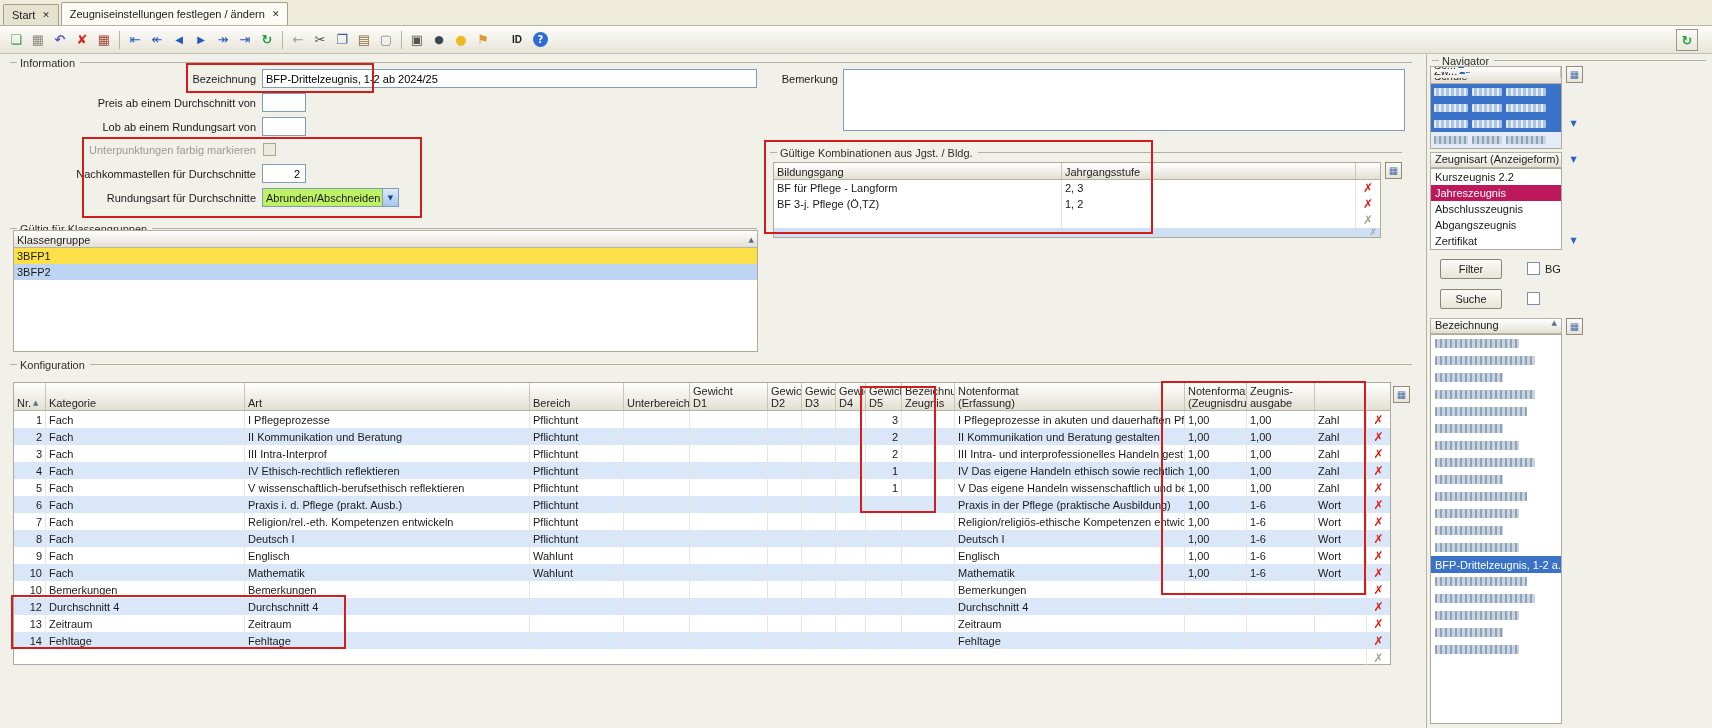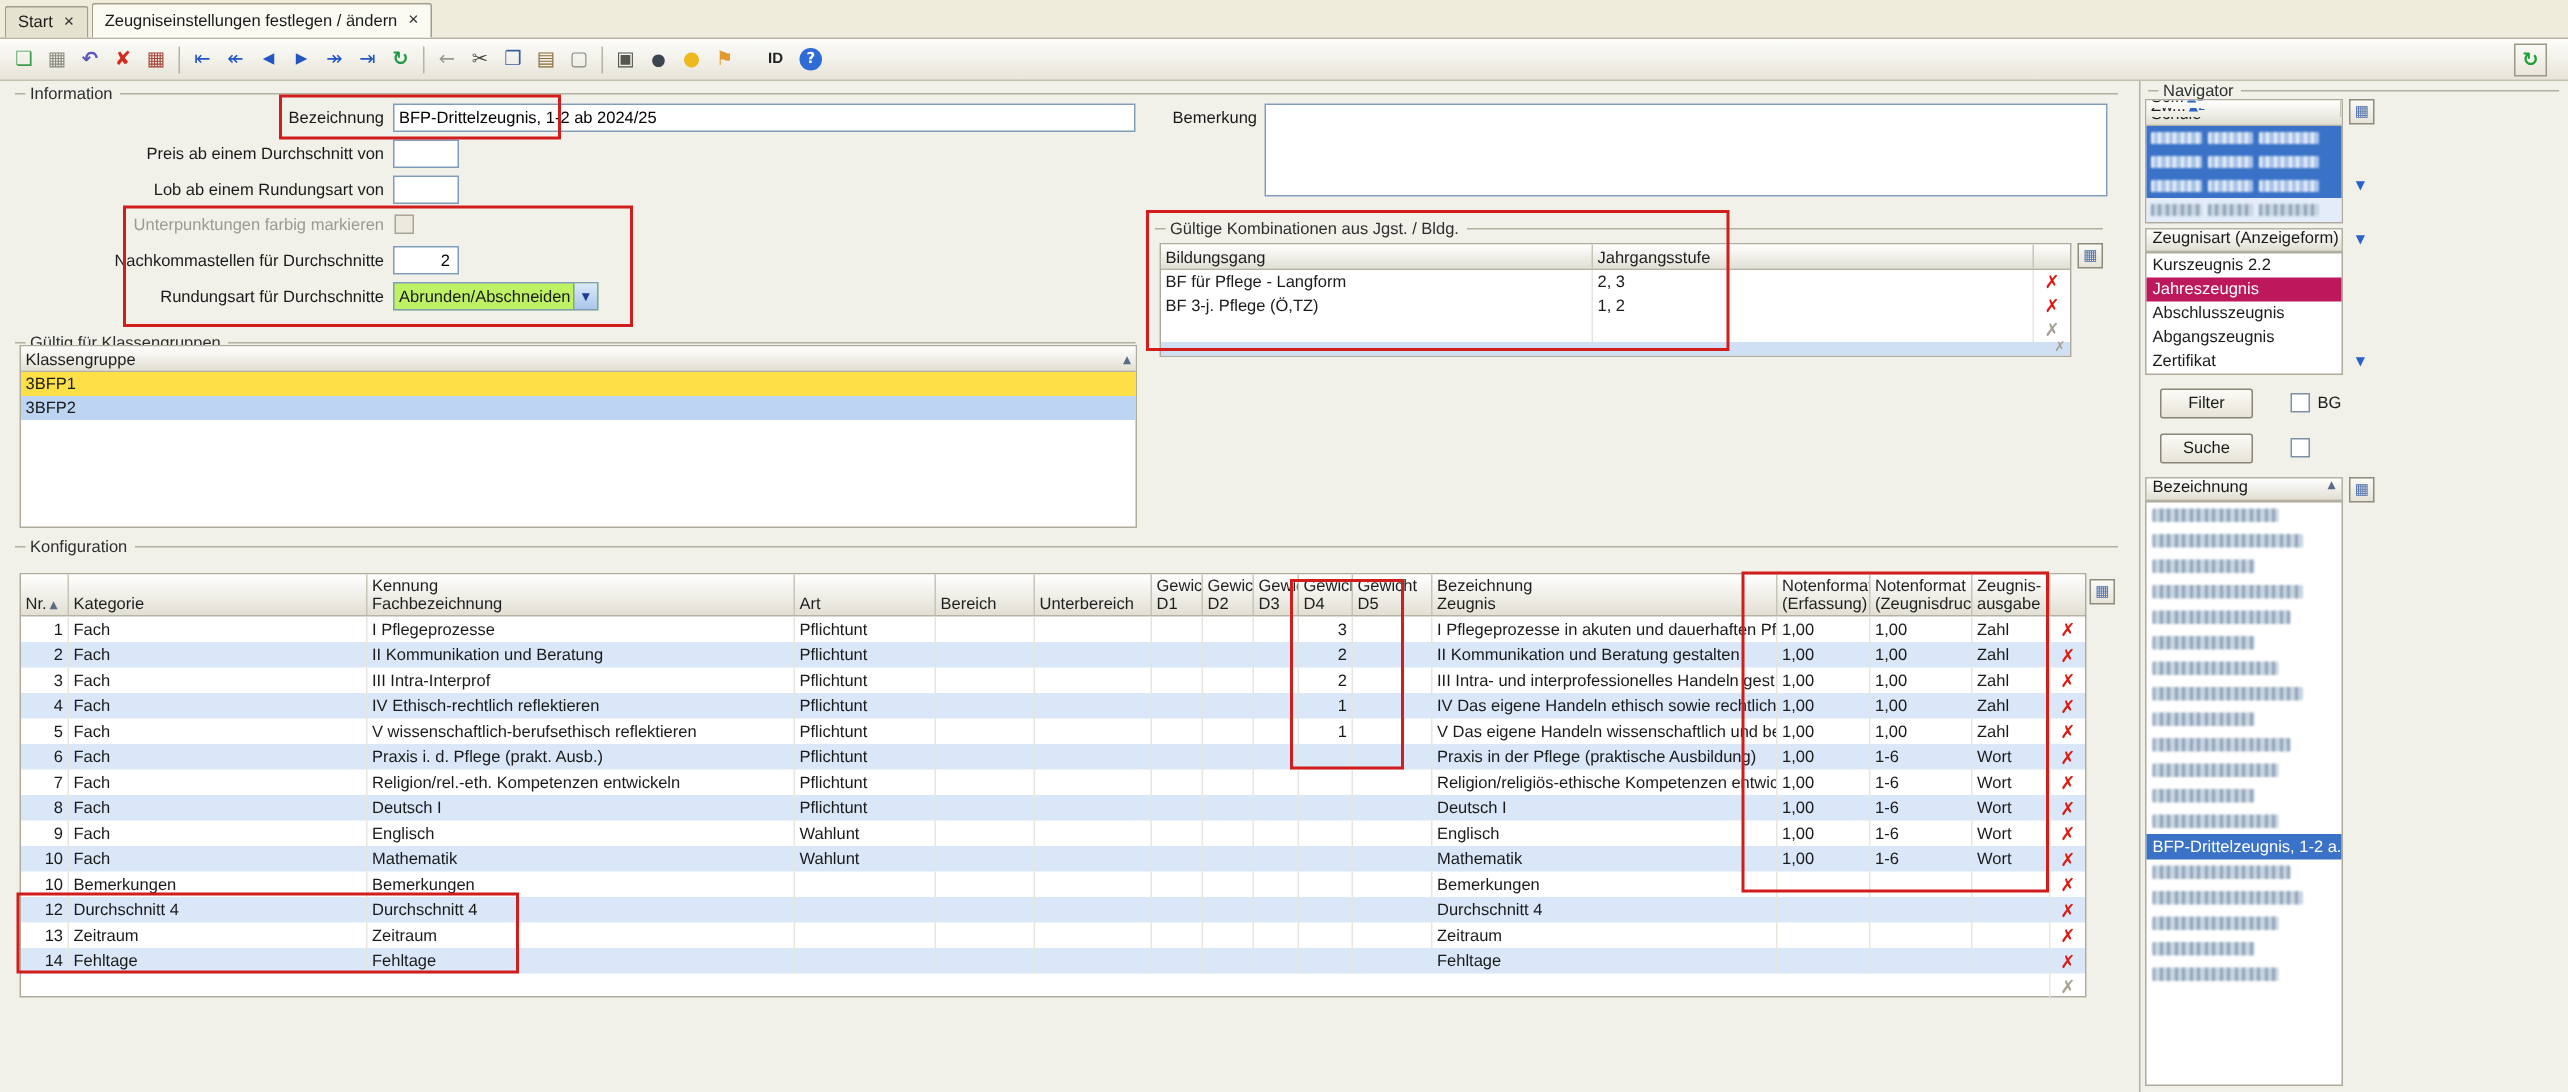--- a/index.html
+++ b/index.html
@@ -245,22 +245,20 @@
 
   <div class="groupline" style="left:10px;top:358px;width:1402px">
     <span class="gl-seg"></span>
       <span class="gl-lbl">Konfiguration</span>
       <span class="gl-line"></span>
   </div>
   <div class="grid-table" style="left:13px;top:382px;width:1378px;height:283px">
     <div class="g-head konf-cols" style="height:28px">
       <div class="hcell"><span>Nr.</span><span class="sort"></span></div>
       <div class="hcell">Kategorie</div>
-      <div class="hcell">Kennung
-Fachbezeichnung</div>
       <div class="hcell">Art</div>
       <div class="hcell">Bereich</div>
       <div class="hcell">Unterbereich</div>
       <div class="hcell">Gewicht
 D1</div>
       <div class="hcell">Gewicht
 D2</div>
       <div class="hcell">Gewicht
 D3</div>
       <div class="hcell">Gewicht

